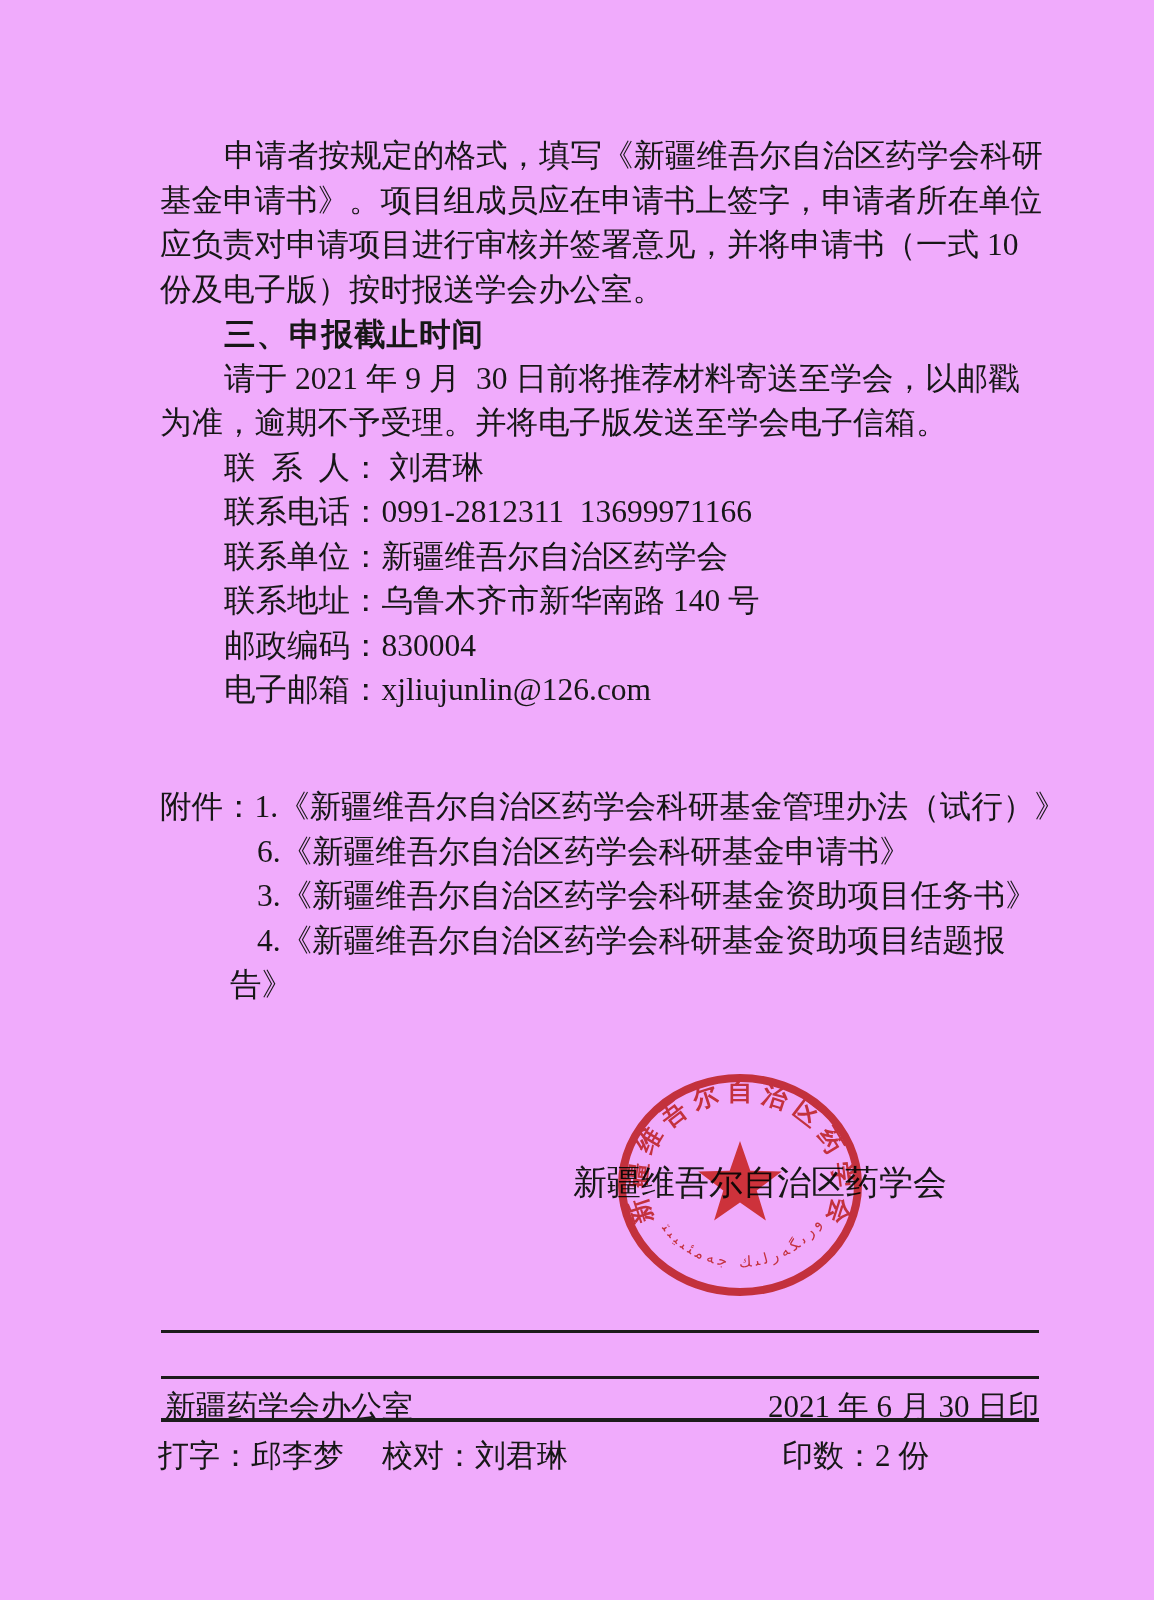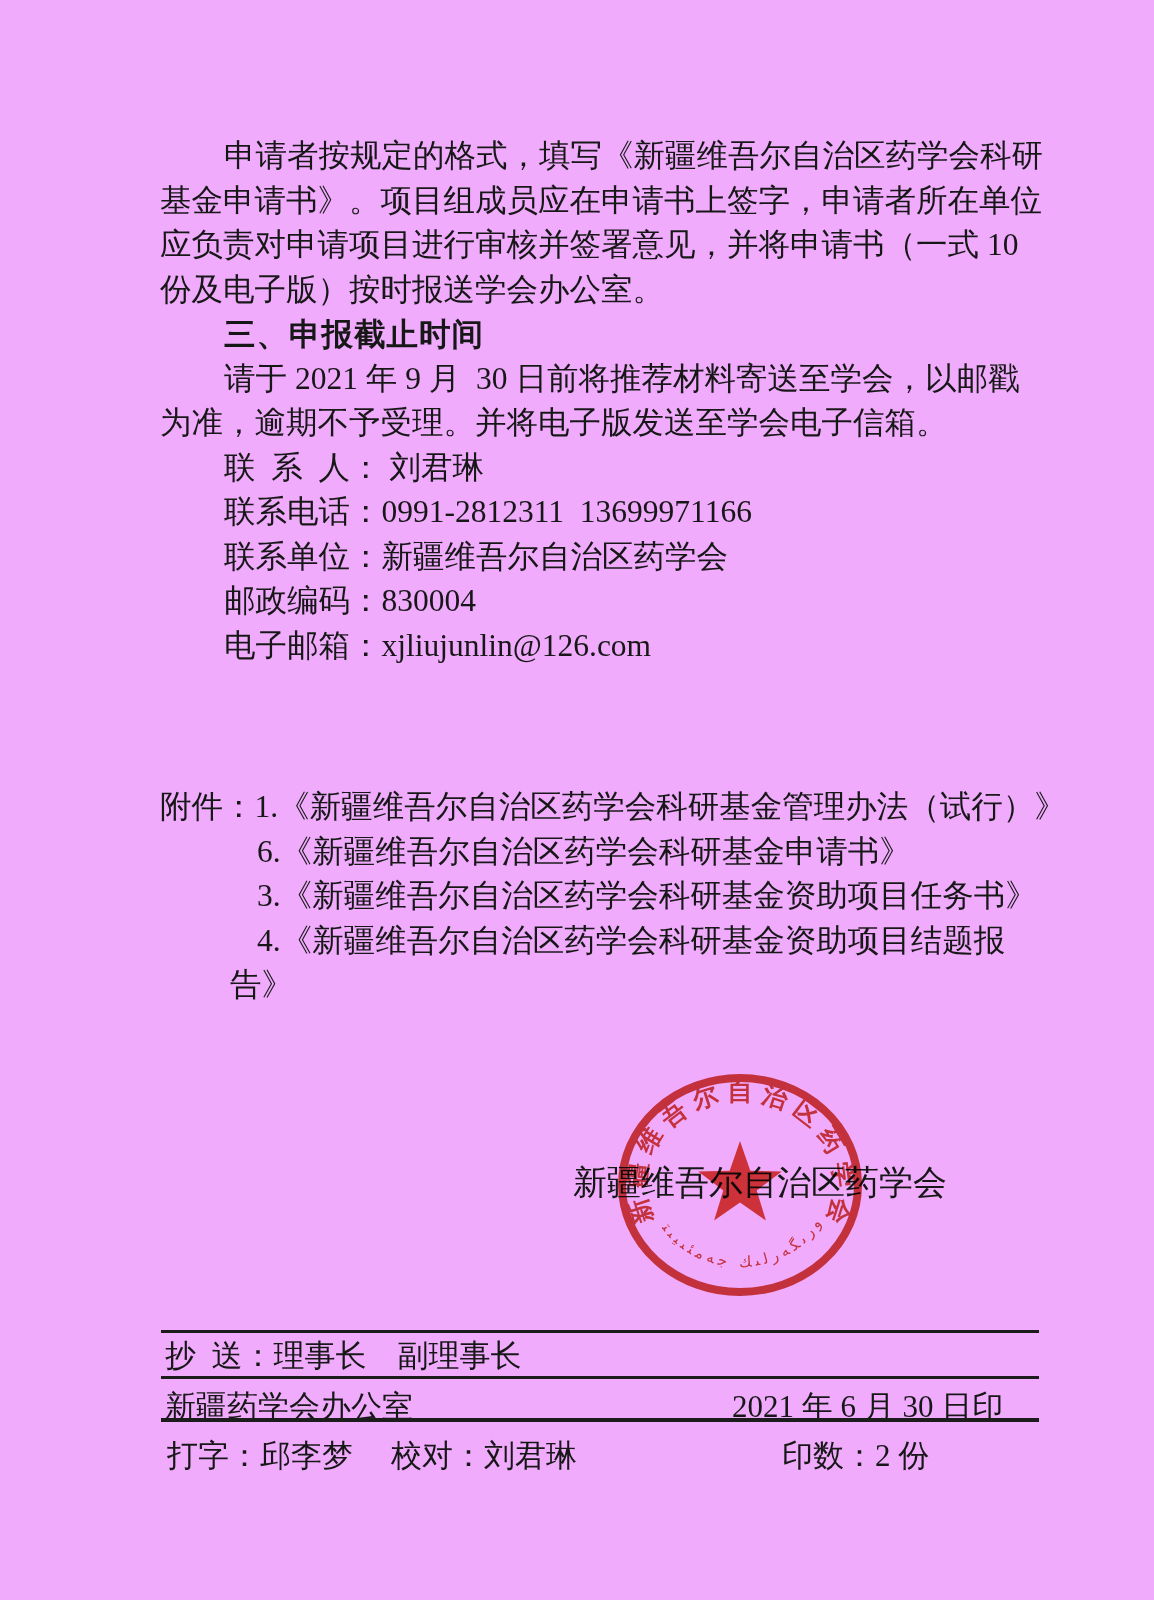--- a/index.html
+++ b/index.html
@@ -30,41 +30,42 @@
 
   #stamp { position:absolute; left:616px; top:1071px; mix-blend-mode:multiply; opacity:0.92; }
 
   .hr { position:absolute; left:161px; width:878px; background:#1c1c1c; }
   #hr1 { top:1330px; height:3px; }
   #hr2 { top:1376px; height:3px; }
   #hr3 { top:1418px; height:4px; }
   .frow { position:absolute; font-size:31px; white-space:pre; height:36px; line-height:36px; }
   #cc        { left:165px; top:1338px; }
   #office    { left:165px; top:1389px; }
-  #printdate { left:732px; top:1389px; }
-  #typist    { left:167px; top:1438px; }
+  #printdate { left:768px; top:1389px; }
+  #typist    { left:158px; top:1438px; }
   #typist .proof { margin-left:38px; }
   #copies    { left:782px; top:1438px; }
 </style>
 </head>
 <body>
 
 <div class="page">
 
   <div id="body-block">
     <div class="line indent">申请者按规定的格式，填写《新疆维吾尔自治区药学会科研</div>
     <div class="line">基金申请书》。项目组成员应在申请书上签字，申请者所在单位</div>
     <div class="line">应负责对申请项目进行审核并签署意见，并将申请书（一式 10</div>
     <div class="line">份及电子版）按时报送学会办公室。</div>
     <div class="line indent hei">三、申报截止时间</div>
     <div class="line indent">请于 2021 年 9 月  30 日前将推荐材料寄送至学会，以邮戳</div>
     <div class="line">为准，逾期不予受理。并将电子版发送至学会电子信箱。</div>
     <div class="line indent"><span>联  系  人： </span><span>刘君琳</span></div>
     <div class="line indent"><span>联系电话：</span><span>0991-2812311  13699971166</span></div>
     <div class="line indent"><span>联系单位：</span><span>新疆维吾尔自治区药学会</span></div>
+    <div class="line indent"><span>联系地址：</span><span>乌鲁木齐市新华南路 140 号</span></div>
     <div class="line indent"><span>邮政编码：</span><span>830004</span></div>
     <div class="line indent"><span>电子邮箱：</span><span>xjliujunlin@126.com</span></div>
   </div>
 
   <div id="attach-block">
     <div class="line"><span>附件：</span><span>1.《新疆维吾尔自治区药学会科研基金管理办法（试行）》</span></div>
     <div class="line att-num">6.《新疆维吾尔自治区药学会科研基金申请书》</div>
     <div class="line att-num">3.《新疆维吾尔自治区药学会科研基金资助项目任务书》</div>
     <div class="line att-num">4.《新疆维吾尔自治区药学会科研基金资助项目结题报</div>
     <div class="line att-cont">告》</div>
@@ -81,21 +82,20 @@
     <text font-size="25" font-family="Liberation Serif, DejaVu Serif, serif" font-weight="700" fill="#cc382c">
       <textPath href="#stampArcTop" startOffset="50%" text-anchor="middle" textLength="355" lengthAdjust="spacing">新疆维吾尔自治区药学会</textPath>
     </text>
     <text font-size="15" font-family="DejaVu Sans, sans-serif" fill="#cc382c">
       <textPath href="#stampArcBottom" startOffset="50%" text-anchor="middle" textLength="215" lengthAdjust="spacing">دورىگەرلىك جەمئىيىتى</textPath>
     </text>
     <polygon points="124,70 134.3,99.8 165.8,100.4 140.7,119.4 149.9,149.6 124,131.6 98.1,149.6 107.3,119.4 82.2,100.4 113.7,99.8" fill="#d73a2a"></polygon>
   </svg>
 
   <div class="hr" id="hr1"></div>
-  <div class="frow" id="cc"><span>抄  送：</span><span>理事长    副理事长</span></div>
   <div class="hr" id="hr2"></div>
   <div class="frow" id="office">新疆药学会办公室</div>
   <div class="frow" id="printdate">2021 年 6 月 30 日印</div>
   <div class="hr" id="hr3"></div>
   <div class="frow" id="typist"><span>打字：邱李梦</span><span class="proof">校对：刘君琳</span></div>
   <div class="frow" id="copies">印数：2 份</div>
 
 </div>
 
 </body></html>

